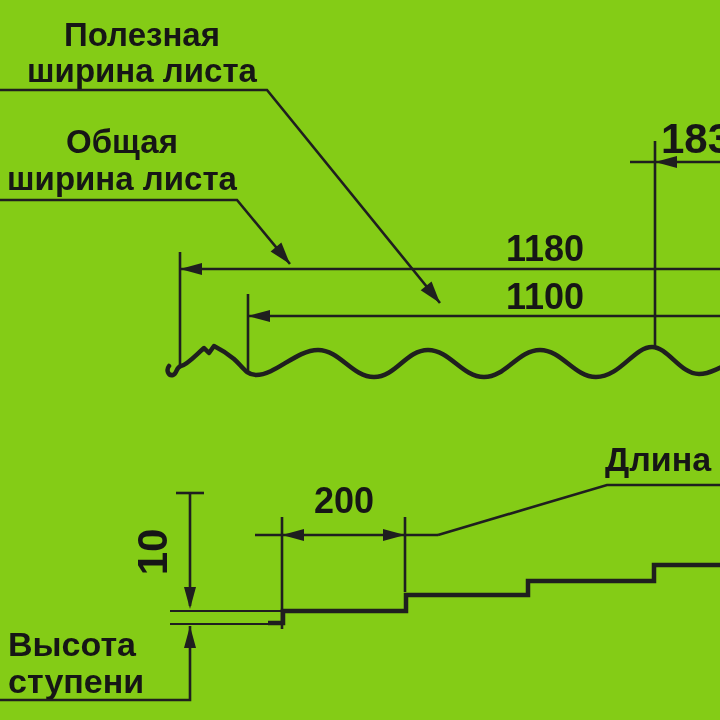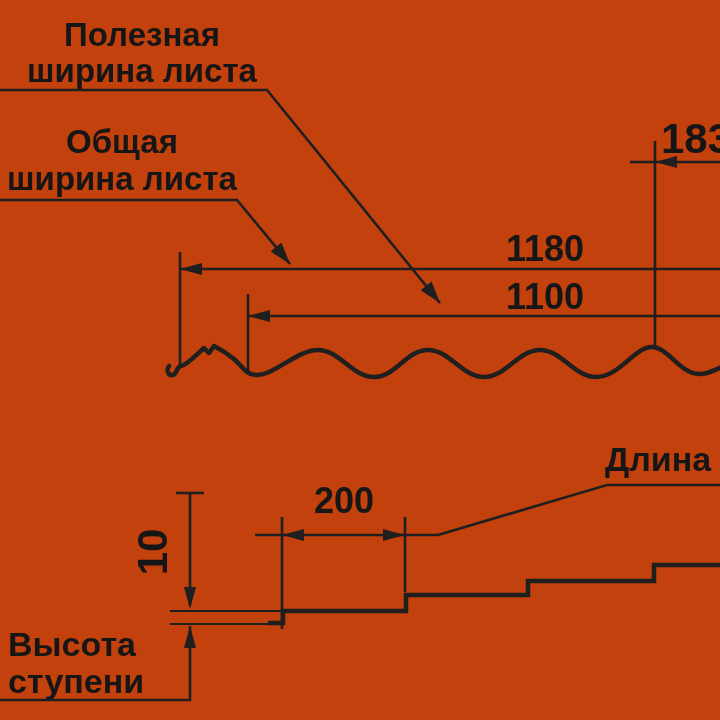--- a/index.html
+++ b/index.html
@@ -4,21 +4,21 @@
 <style>
   html, body {
     margin: 0;
     padding: 0;
     background: #ffffff;
   }
   .canvas {
     position: relative;
     width: 720px;
     height: 720px;
-    background: #c2410c;
+    background: #84cc16;
     overflow: hidden;
     font-family: "Liberation Sans", sans-serif;
   }
   svg {
     display: block;
   }
   .lbl {
     font-family: "Liberation Sans", sans-serif;
     font-weight: 700;
     fill: #161616;

